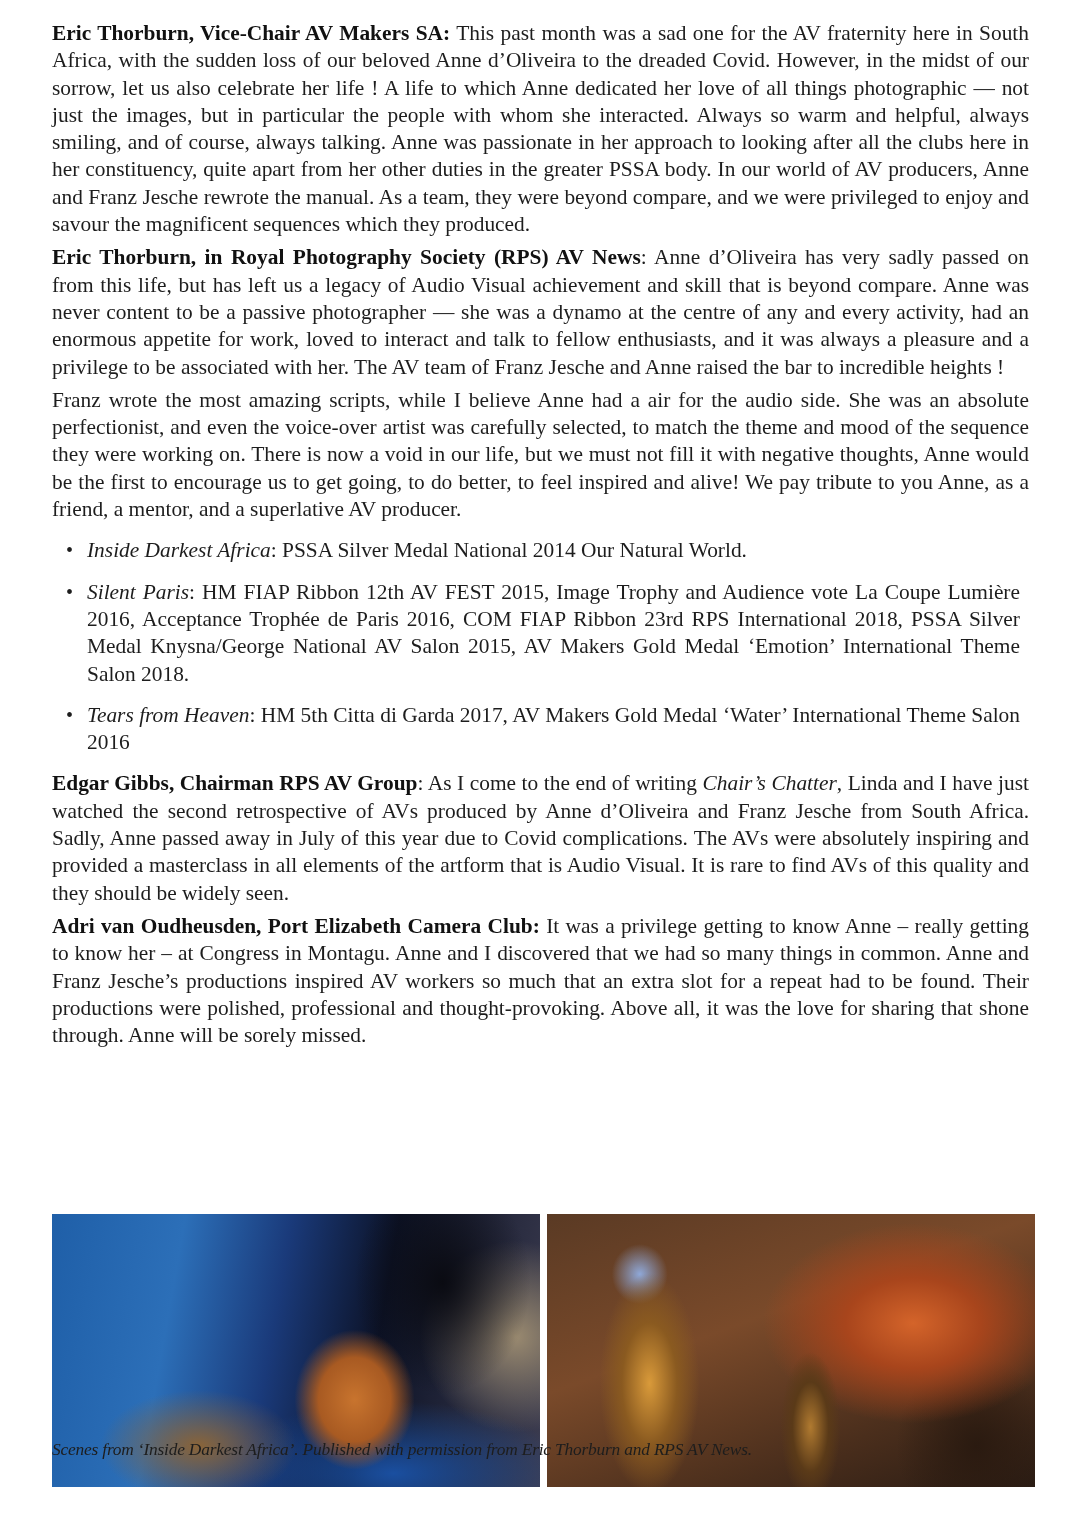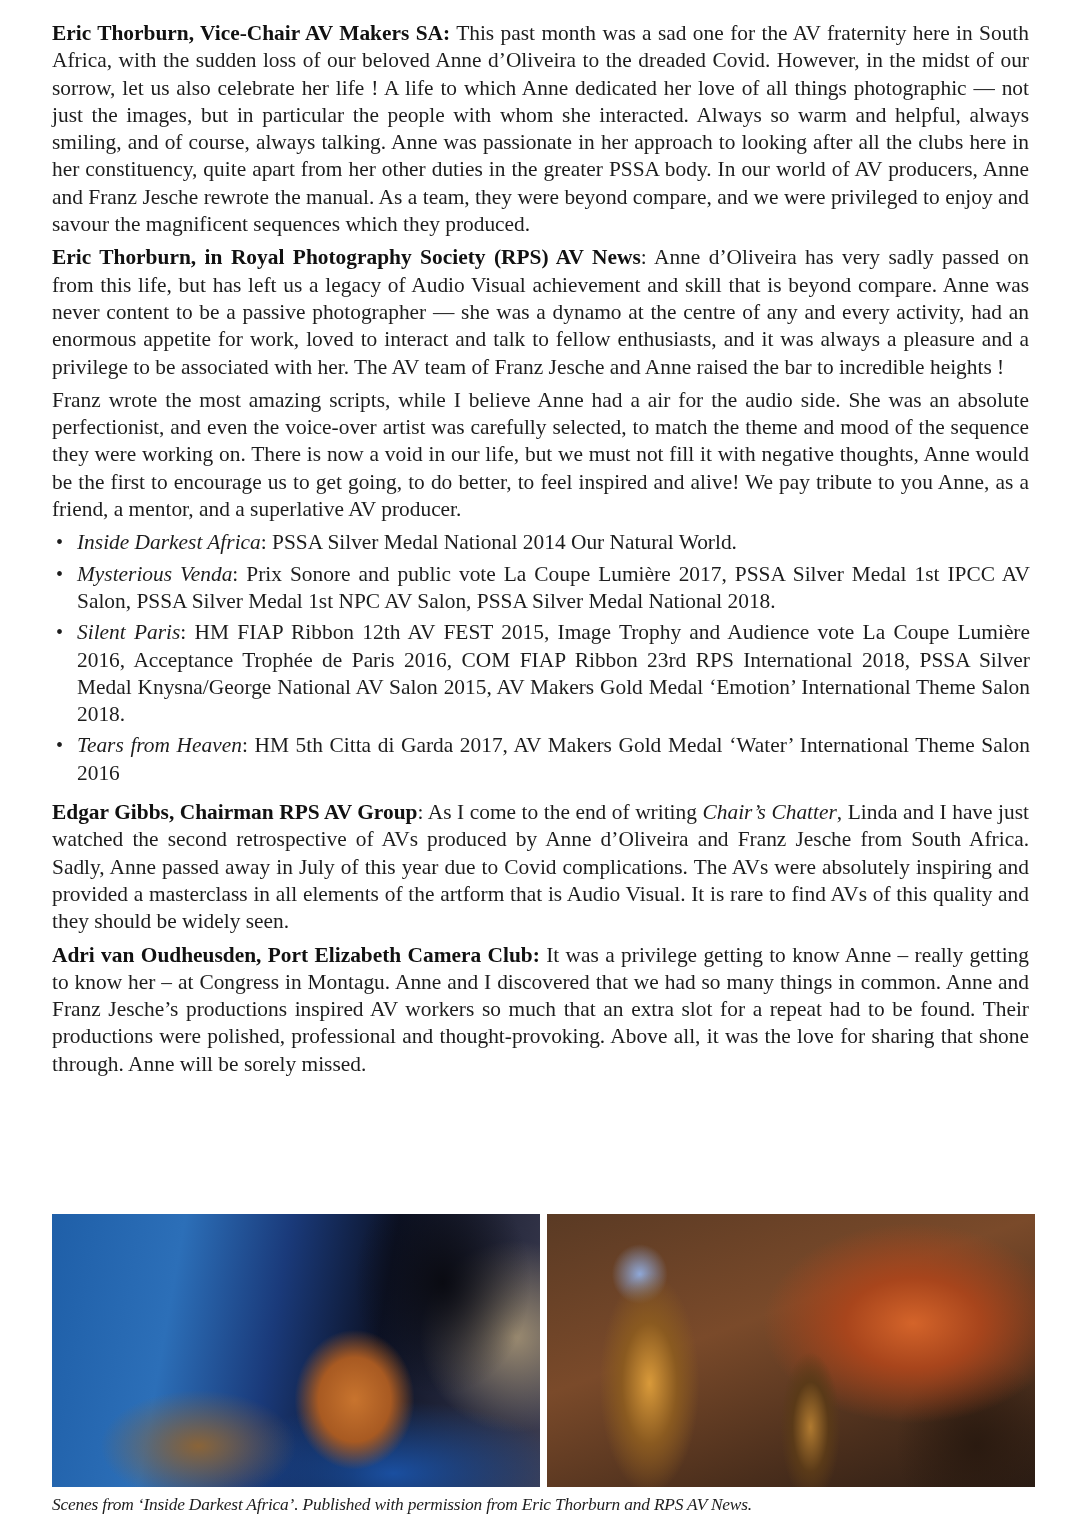--- a/index.html
+++ b/index.html
@@ -7,21 +7,21 @@
   .page {
     position: absolute; left: 52px; top: 20px; width: 982px;
     font-family: "Liberation Serif", "DejaVu Serif", serif;
     font-size: 21.4px; line-height: 27.3px; color: #1d1d1d;
     text-align: justify; hyphens: manual;
   }
   .para { margin: 0 5px 6px 0; }
   .para b { font-weight: bold; color: #111; }
   .para i { font-style: italic; }
   ul.awards { list-style: none; margin: 0 0 6px 0; padding: 0; }
-  ul.awards li { position: relative; padding-left: 21px; margin: 4px; }
+  ul.awards li { position: relative; padding-left: 21px; margin: 14px; }
   ul.awards li::before {
     content: "\2022"; position: absolute; left: 0; top: 0; font-size: 20px;
   }
   .photos {
     position: absolute; left: 52px; top: 1214px; width: 983px; height: 273px;
   }
   .photo { position: absolute; top: 0; height: 273px; overflow: hidden; }
   .photo-left {
     left: 0; width: 488px;
     background:
@@ -36,41 +36,40 @@
     left: 495px; width: 488px;
     background:
       radial-gradient(ellipse 50px 110px at 21% 62%, #d99a3a 0%, #8a5a20 55%, rgba(40,25,15,0) 100%),
       radial-gradient(ellipse 28px 30px at 19% 22%, #8fa8d8 0%, rgba(80,100,150,0) 100%),
       radial-gradient(ellipse 30px 75px at 54% 78%, #b07a30 0%, #5a3a18 60%, rgba(40,25,15,0) 100%),
       radial-gradient(ellipse 150px 100px at 75% 40%, #d4642a 0%, #a8451c 45%, rgba(80,40,20,0) 100%),
       radial-gradient(ellipse 80px 90px at 88% 85%, #2a1a10 0%, rgba(40,25,15,0) 100%),
       linear-gradient(160deg, #5a3a24 0%, #7a4a2a 40%, #4a2e1c 75%, #2a1c14 100%);
   }
   .caption {
-    position: absolute; left: 52px; top: 1493px; width: 990px;
+    position: absolute; left: 52px; top: 1438px; width: 990px;
     font-family: "Liberation Serif", "DejaVu Serif", serif;
     font-style: italic; font-size: 17.4px; line-height: 22px; color: #1d1d1d;
     letter-spacing: -0.2px;
   }
 </style>
 </head>
 <body>
 
 <div class="page">
 
   <p class="para"><b>Eric Thorburn, Vice-Chair AV Makers SA:</b><span> This past month was a sad one for the AV fraternity here in South Africa, with the sudden loss of our beloved Anne d’Oliveira to the dreaded Covid. However, in the midst of our sorrow, let us also celebrate her life ! A life to which Anne dedicated her love of all things pho­tographic — not just the images, but in particular the people with whom she interacted. Always so warm and helpful, always smiling, and of course, always talking. Anne was passionate in her approach to looking after all the clubs here in her constituency, quite apart from her other duties in the greater PSSA body. In our world of AV producers, Anne and Franz Jesche rewrote the manual. As a team, they were beyond compare, and we were privileged to enjoy and savour the magnificent sequences which they produced.</span></p>
 
   <p class="para"><b>Eric Thorburn, in Royal Photography Society (RPS) AV News</b><span>:  Anne d’Oliveira has very sadly passed on from this life, but has left us a legacy of Audio Visual achievement and skill that is beyond compare. Anne was never content to be a passive photographer — she was a dynamo at the centre of any and every activity, had an enormous appetite for work, loved to interact and talk to fellow enthusiasts, and it was always a pleasure and a privilege to be associated with her. The AV team of Franz Jesche and Anne raised the bar to incredible heights !</span></p>
 
   <p class="para">Franz wrote the most amazing scripts, while I believe Anne had a air for the audio side. She was an abso­lute perfectionist, and even the voice-over artist was carefully selected, to match the theme and mood of the sequence they were working on. There is now a void in our life, but we must not fill it with negative thoughts, Anne would be the first to encourage us to get going, to do better, to feel inspired and alive! We pay tribute to you Anne, as a friend, a mentor, and a superlative AV producer.</p>
 
 
   <ul class="awards">
     <li><i>Inside Darkest Africa</i><span>: PSSA Silver Medal National 2014 Our Natural World.</span></li>
-    <li><i>Mysterious Venda</i><span>: Prix Sonore and public vote La Coupe Lumière  2017, PSSA Silver Medal 1st IPCC AV Salon, PSSA Silver Medal 1st NPC AV Salon, PSSA Silver Medal National 2018.</span></li>
     <li><i>Silent Paris</i><span>: HM FIAP Ribbon 12th AV FEST 2015, Image Trophy and Audience vote La Coupe Lu­mière 2016, Acceptance Trophée de Paris 2016, COM FIAP Ribbon 23rd RPS International 2018, PSSA Silver Medal Knysna/George National AV Salon 2015, AV Makers Gold Medal ‘Emotion’ Inter­national Theme Salon 2018.</span></li>
     <li><i>Tears from Heaven</i><span>: HM 5th Citta di Garda 2017, AV Makers Gold Medal ‘Water’ International Theme Salon 2016</span></li>
   </ul>
 
   <p class="para" style="margin-top:12px"><b>Edgar Gibbs, Chairman RPS AV Group</b><span>: As I come to the end of writing </span><i>Chair’s Chatter</i><span>, Linda and I have just watched the second retrospective of AVs produced by Anne d’Oliveira and Franz Jesche from South Africa. Sadly, Anne passed away in July of this year due to Covid complications. The AVs were ab­solutely inspiring and provided a masterclass in all elements of the artform that is Audio Visual. It is rare to find AVs of this quality and they should be widely seen.</span></p>
 
   <p class="para"><b>Adri van Oudheusden, Port Elizabeth Camera Club:</b><span> It was a privilege getting to know Anne – really getting to know her – at Congress in Montagu. Anne and I discovered that we had so many things in com­mon. Anne and Franz Jesche’s productions inspired AV workers so much that an extra slot for a repeat had to be found. Their productions were polished, professional and thought-provoking. Above all, it was the love for sharing that shone through. Anne will be sorely missed.</span></p>
 
 </div>
 

